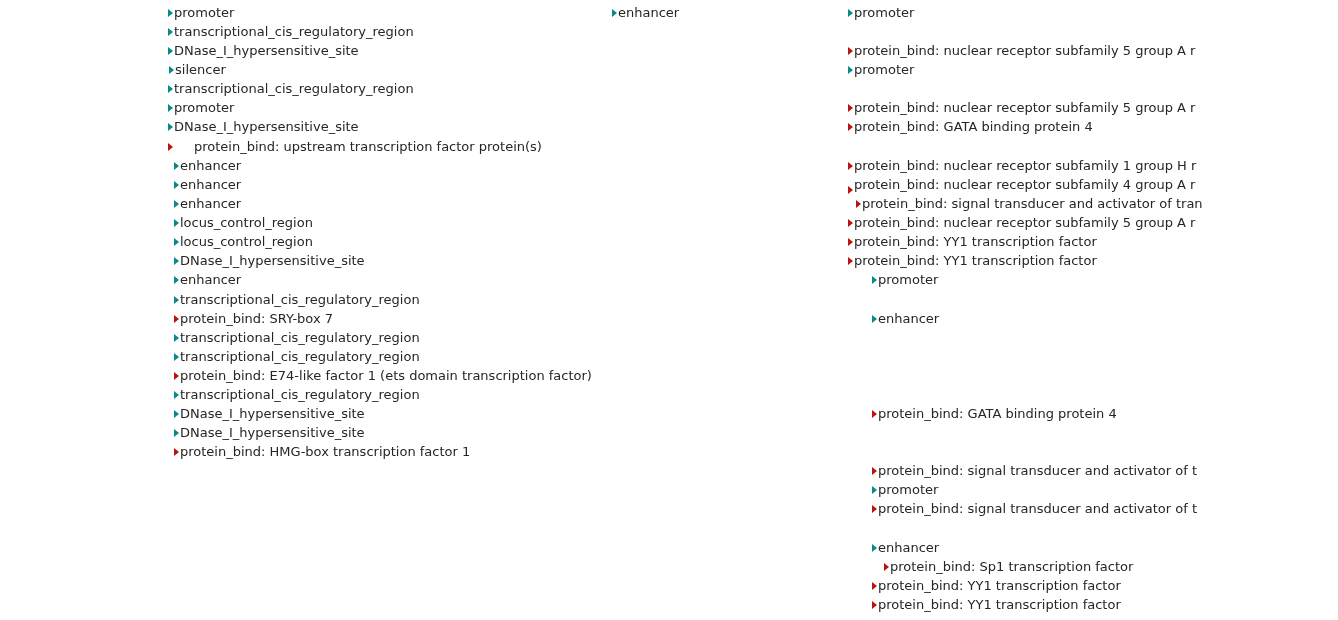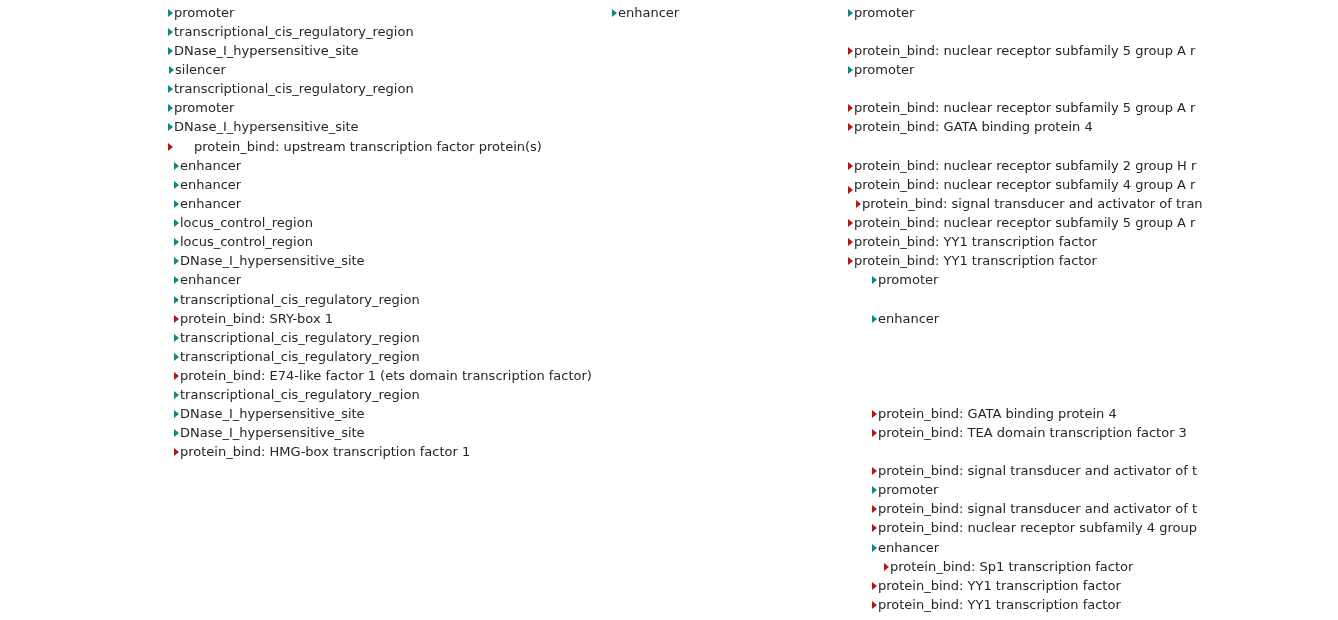--- a/index.html
+++ b/index.html
@@ -107,21 +107,21 @@
     <div class="feature" style="left: 174px; top: 271px;">
       <span class="arrow" style="border-left-color: rgb(6, 138, 138);"></span>
       <span class="label">enhancer</span>
     </div>
     <div class="feature" style="left: 174px; top: 291px;">
       <span class="arrow" style="border-left-color: rgb(6, 138, 138);"></span>
       <span class="label">transcriptional_cis_regulatory_region</span>
     </div>
     <div class="feature" style="left: 174px; top: 310px;">
       <span class="arrow" style="border-left-color: rgb(187, 18, 18);"></span>
-      <span class="label">protein_bind: SRY-box 1</span>
+      <span class="label">protein_bind: SRY-box 7</span>
     </div>
     <div class="feature" style="left: 174px; top: 329px;">
       <span class="arrow" style="border-left-color: rgb(6, 138, 138);"></span>
       <span class="label">transcriptional_cis_regulatory_region</span>
     </div>
     <div class="feature" style="left: 174px; top: 348px;">
       <span class="arrow" style="border-left-color: rgb(6, 138, 138);"></span>
       <span class="label">transcriptional_cis_regulatory_region</span>
     </div>
     <div class="feature" style="left: 174px; top: 367px;">
@@ -163,21 +163,21 @@
     <div class="feature" style="left: 848px; top: 99px;">
       <span class="arrow" style="border-left-color: rgb(187, 18, 18);"></span>
       <span class="label">protein_bind: nuclear receptor subfamily 5 group A r</span>
     </div>
     <div class="feature" style="left: 848px; top: 118px;">
       <span class="arrow" style="border-left-color: rgb(187, 18, 18);"></span>
       <span class="label">protein_bind: GATA binding protein 4</span>
     </div>
     <div class="feature" style="left: 848px; top: 157px;">
       <span class="arrow" style="border-left-color: rgb(187, 18, 18);"></span>
-      <span class="label">protein_bind: nuclear receptor subfamily 2 group H r</span>
+      <span class="label">protein_bind: nuclear receptor subfamily 1 group H r</span>
     </div>
     <div class="feature" style="left: 848px; top: 176px; align-items: flex-end;">
       <span class="arrow" style="border-left-color: rgb(187, 18, 18);"></span>
       <span class="label">protein_bind: nuclear receptor subfamily 4 group A r</span>
     </div>
     <div class="feature" style="left: 808px; top: 195px; padding-left: 48px;">
       <span class="arrow" style="border-left-color: rgb(187, 18, 18);"></span>
       <span class="label">protein_bind: signal transducer and activator of tran</span>
     </div>
     <div class="feature" style="left: 848px; top: 214px;">
@@ -197,39 +197,31 @@
       <span class="label">promoter</span>
     </div>
     <div class="feature" style="left: 872px; top: 310px;">
       <span class="arrow" style="border-left-color: rgb(6, 138, 138);"></span>
       <span class="label">enhancer</span>
     </div>
     <div class="feature" style="left: 872px; top: 405px;">
       <span class="arrow" style="border-left-color: rgb(187, 18, 18);"></span>
       <span class="label">protein_bind: GATA binding protein 4</span>
     </div>
-    <div class="feature" style="left: 872px; top: 424px;">
-      <span class="arrow" style="border-left-color: rgb(187, 18, 18);"></span>
-      <span class="label">protein_bind: TEA domain transcription factor 3</span>
-    </div>
     <div class="feature" style="left: 872px; top: 462px;">
       <span class="arrow" style="border-left-color: rgb(187, 18, 18);"></span>
       <span class="label">protein_bind: signal transducer and activator of t</span>
     </div>
     <div class="feature" style="left: 872px; top: 481px;">
       <span class="arrow" style="border-left-color: rgb(6, 138, 138);"></span>
       <span class="label">promoter</span>
     </div>
     <div class="feature" style="left: 872px; top: 500px;">
       <span class="arrow" style="border-left-color: rgb(187, 18, 18);"></span>
       <span class="label">protein_bind: signal transducer and activator of t</span>
-    </div>
-    <div class="feature" style="left: 872px; top: 519px;">
-      <span class="arrow" style="border-left-color: rgb(187, 18, 18);"></span>
-      <span class="label">protein_bind: nuclear receptor subfamily 4 group</span>
     </div>
     <div class="feature" style="left: 872px; top: 539px;">
       <span class="arrow" style="border-left-color: rgb(6, 138, 138);"></span>
       <span class="label">enhancer</span>
     </div>
     <div class="feature" style="left: 872px; top: 558px; margin-left: 12px;">
       <span class="arrow" style="border-left-color: rgb(187, 18, 18);"></span>
       <span class="label">protein_bind: Sp1 transcription factor</span>
     </div>
     <div class="feature" style="left: 872px; top: 577px;">

